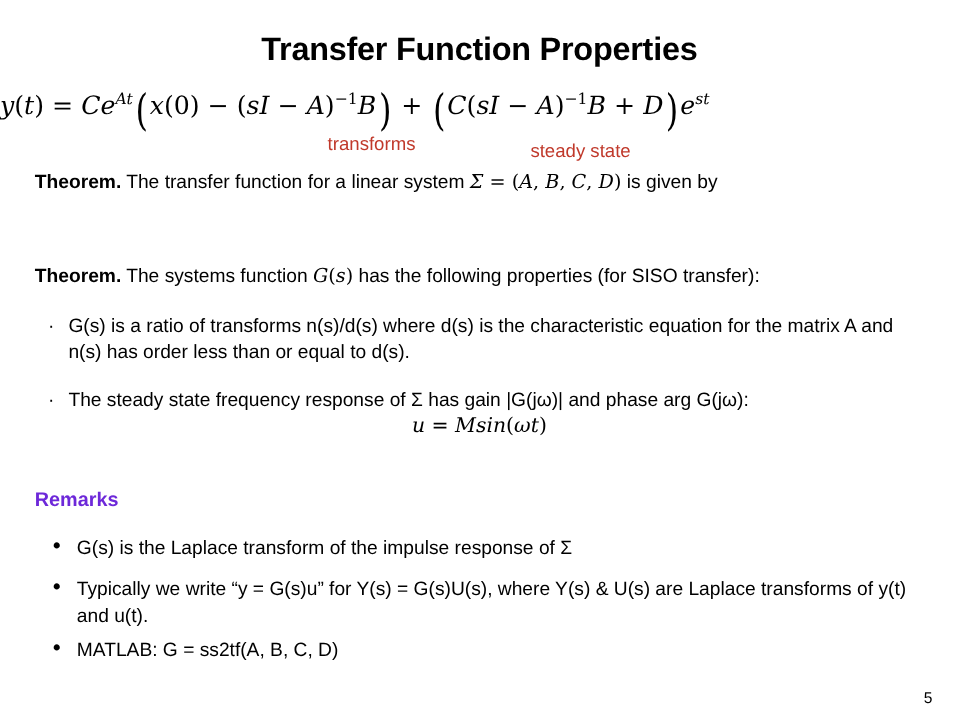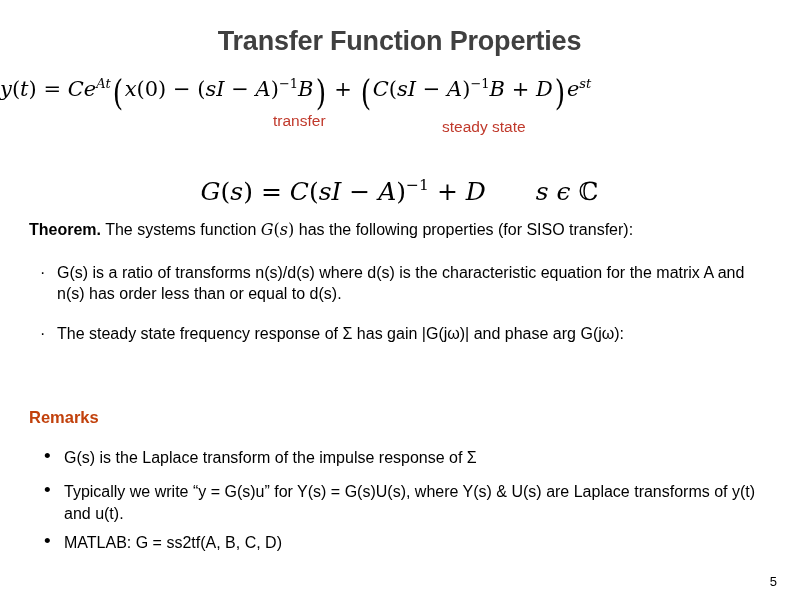--- a/index.html
+++ b/index.html
@@ -23,21 +23,21 @@
   .slide-title {
     position: absolute;
     left: 0;
     top: 26px;
     width: 799px;
     text-align: center;
     font-family: "Liberation Sans", sans-serif;
     font-weight: bold;
     font-size: 27px;
     letter-spacing: -0.2px;
-    color: #404040;
+    color: #000000;
   }
 
   
   .math {
     font-family: "DejaVu Serif", "Liberation Serif", serif;
     font-style: italic;
   }
   .math .up { font-style: normal; }
   .math .op { font-style: normal; }
   sup.exp {
@@ -157,21 +157,21 @@
     white-space: nowrap;
   }
 
   .remarks-head {
     position: absolute;
     left: 29px;
     top: 408px;
     font-family: "Liberation Sans", sans-serif;
     font-weight: bold;
     font-size: 16.5px;
-    color: #c2410c;
+    color: #6d28d9;
   }
 
   .bullet-lg {
     position: absolute;
     font-family: "Liberation Sans", sans-serif;
     font-size: 16px;
     line-height: 22px;
     color: #000;
   }
   .bullet-lg .dot {
@@ -207,47 +207,46 @@
 
   <div class="eq-main math">
     <span>y</span><span class="up">(</span><span>t</span><span class="up">)</span>
     <span class="op">=</span>
     <span>Ce<sup class="exp">At</sup><span class="paren-big">(</span>x<span class="up">(0)</span> <span class="op">−</span> <span class="up">(</span>sI <span class="op">−</span> A<span class="up">)</span><sup class="expn">−1</sup>B<span class="paren-big">)</span></span>
     <span class="op">+</span>
     <span><span class="paren-big">(</span>C<span class="up">(</span>sI <span class="op">−</span> A<span class="up">)</span><sup class="expn">−1</sup>B <span class="op">+</span> D<span class="paren-big">)</span>e<sup class="exp">st</sup></span>
   </div>
 
   <div class="annot-row">
-    <span class="annot annot-transient">transfer</span>
+    <span class="annot annot-transient">transforms</span>
     <span class="annot annot-steady">steady state</span>
   </div>
 
-
-  <div class="eq-gs math">
-    <span>G<span class="up">(</span>s<span class="up">)</span></span>
-    <span class="op">=</span>
-    <span>C<span class="up">(</span>sI <span class="op">−</span> A<span class="up">)</span><sup class="expn">−1</sup> <span class="op">+</span> D</span>
-    <span class="gap"></span>
-    <span>s <span>ϵ</span> <span class="bbC">ℂ</span></span>
-  </div>
+  <div class="theorem-line theorem-1">
+    <span class="lead">Theorem.</span><span> The transfer function for a linear system </span><span class="math">Σ <span class="op">=</span> <span class="up">(</span>A<span class="up">,</span> B<span class="up">,</span> C<span class="up">,</span> D<span class="up">)</span></span><span> is given by</span>
+  </div>
+
 
   <div class="theorem-line theorem-2">
     <span class="lead">Theorem.</span><span> The systems function </span><span class="math">G<span class="up">(</span>s<span class="up">)</span></span><span> has the following properties (for SISO transfer):</span>
   </div>
 
   <div class="bullet-sm b1">
     <span class="dot">·</span>
     <span class="txt">G(s) is a ratio of transforms n(s)/d(s) where d(s) is the characteristic equation for the matrix A and n(s) has order less than or equal to d(s).</span>
   </div>
 
   <div class="bullet-sm b2">
     <span class="dot">·</span>
     <span class="txt">The steady state frequency response of Σ has gain |G(jω)| and phase arg G(jω):</span>
   </div>
 
+  <div class="eq-u math">
+    u <span class="op">=</span> Msin<span class="up">(</span>ωt<span class="up">)</span>
+  </div>
 
 
   <div class="remarks-head">Remarks</div>
 
   <div class="bullet-lg r1">
     <span class="dot">•</span>
     <span class="txt">G(s) is the Laplace transform of the impulse response of Σ</span>
   </div>
 
   <div class="bullet-lg r2">

